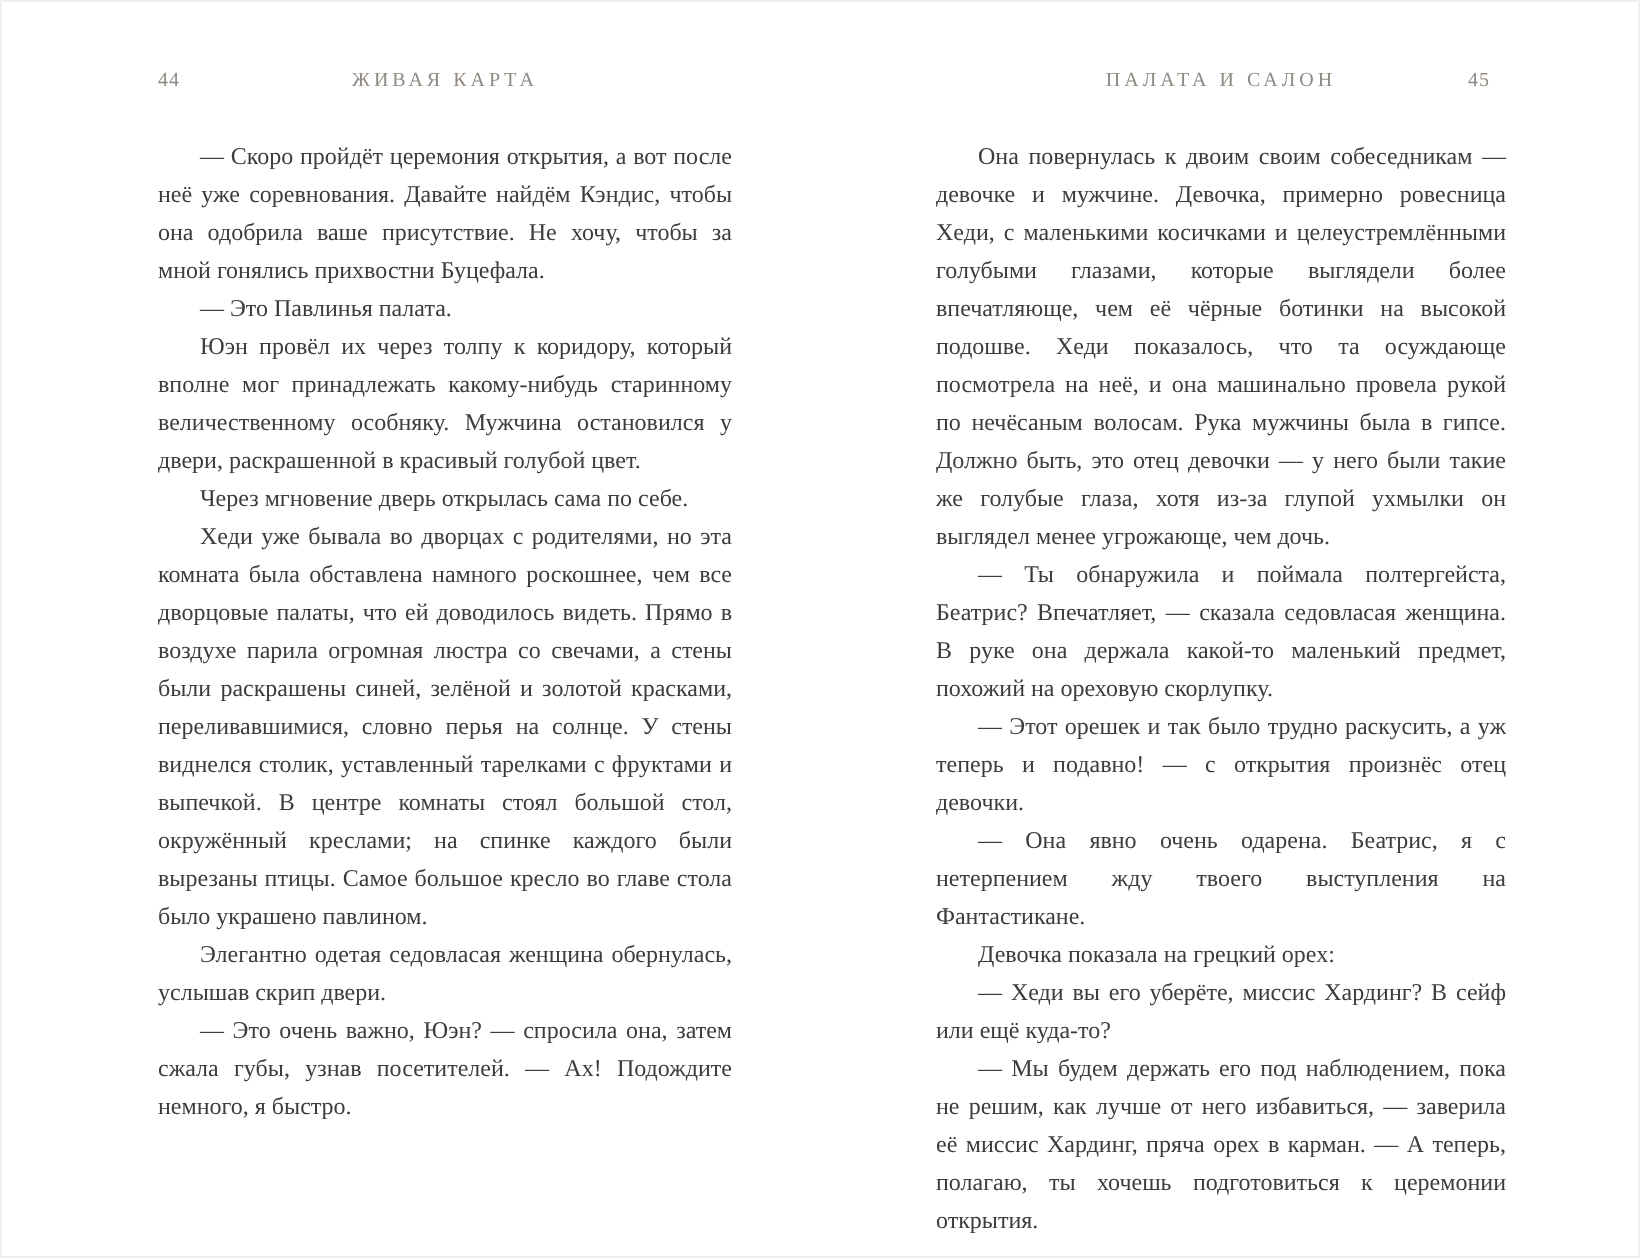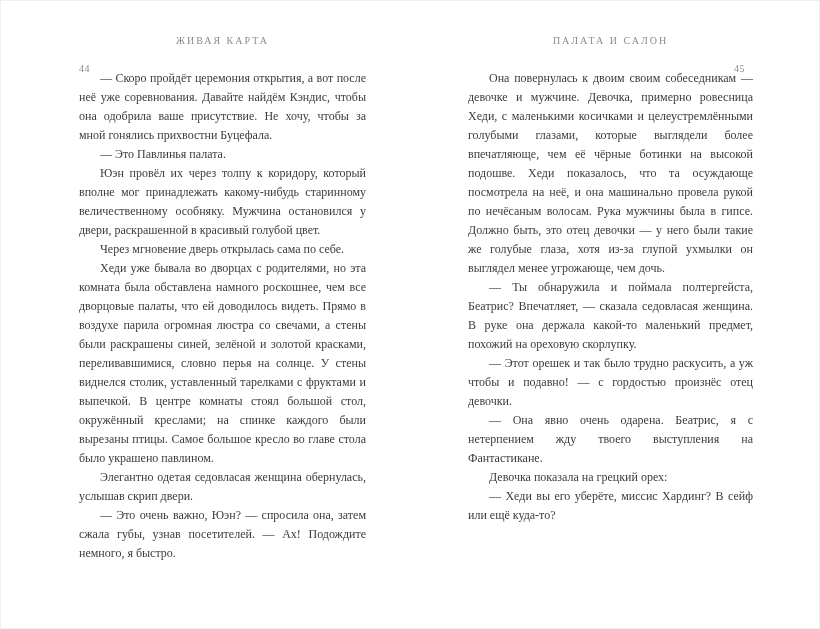--- a/index.html
+++ b/index.html
@@ -29,21 +29,21 @@
     font-size: 10px;
     letter-spacing: 2px;
     color: #908a82;
     white-space: nowrap;
   }
   .page-head .running-title {
     position: absolute;
     left: 0; right: 0;
     text-align: center;
   }
-  .page-head .page-num { position: absolute; top: 0; letter-spacing: 0.5px; margin-top: 28px; }
+  .page-head .page-num { position: absolute; top: 0; letter-spacing: 0.5px; }
   .page.left  .page-num { left: 0; }
   .page.right .page-num { right: 8px; }
 
   .body-text {
     font-size: 12px;
     line-height: 19px;
     text-align: justify;
     hyphens: auto;
     -webkit-hyphens: auto;
   }
@@ -74,20 +74,21 @@
   </div>
 
   <div class="page right">
     <div class="page-head">
       <span class="running-title">ПАЛАТА И САЛОН</span>
       <span class="page-num">45</span>
     </div>
     <div class="body-text">
       <p>Она повернулась к двоим своим собеседникам — девочке и мужчине. Девочка, примерно ровесница Хеди, с маленькими косичками и целеустремлёнными голубыми глазами, которые выглядели более впечатляюще, чем её чёрные ботинки на высокой подошве. Хеди показалось, что та осуждающе посмотрела на неё, и она машинально провела рукой по нечёсаным волосам. Рука мужчины была в гипсе. Должно быть, это отец девочки — у него были такие же голубые глаза, хотя из-за глупой ухмылки он выглядел менее угрожающе, чем дочь.</p>
       <p>— Ты обнаружила и поймала полтергейста, Беатрис? Впечатляет, — сказала седовласая женщина. В руке она держала какой-то маленький предмет, похожий на ореховую скорлупку.</p>
-      <p>— Этот орешек и так было трудно раскусить, а уж чтобы и подавно! — с гордостью произнёс отец девочки.</p>
+      <p>— Этот орешек и так было трудно раскусить, а уж теперь и подавно! — с открытия произнёс отец девочки.</p>
       <p>— Она явно очень одарена. Беатрис, я с нетерпением жду твоего выступления на Фантастикане.</p>
       <p>Девочка показала на грецкий орех:</p>
       <p>— Хеди вы его уберёте, миссис Хардинг? В сейф или ещё куда-то?</p>
+      <p>— Мы будем держать его под наблюдением, пока не решим, как лучше от него избавиться, — заверила её миссис Хардинг, пряча орех в карман. — А теперь, полагаю, ты хочешь подготовиться к церемонии открытия.</p>
     </div>
   </div>
 
 </div>
 
 </body></html>

